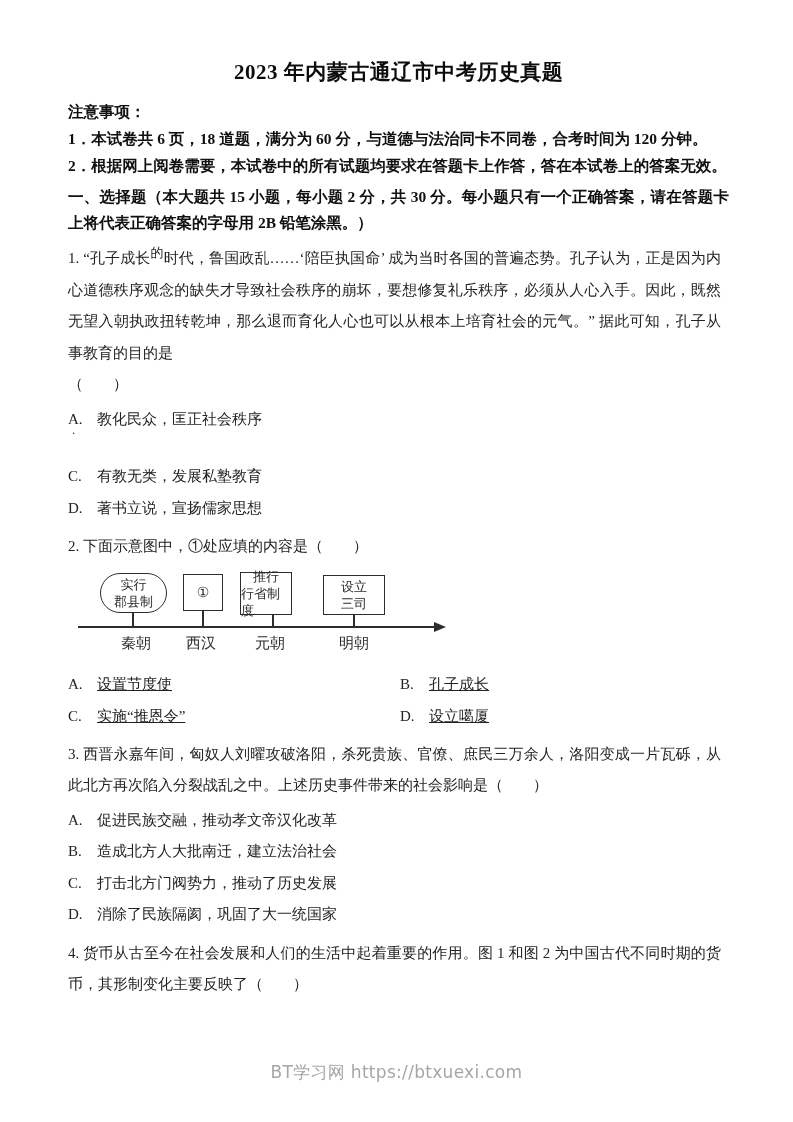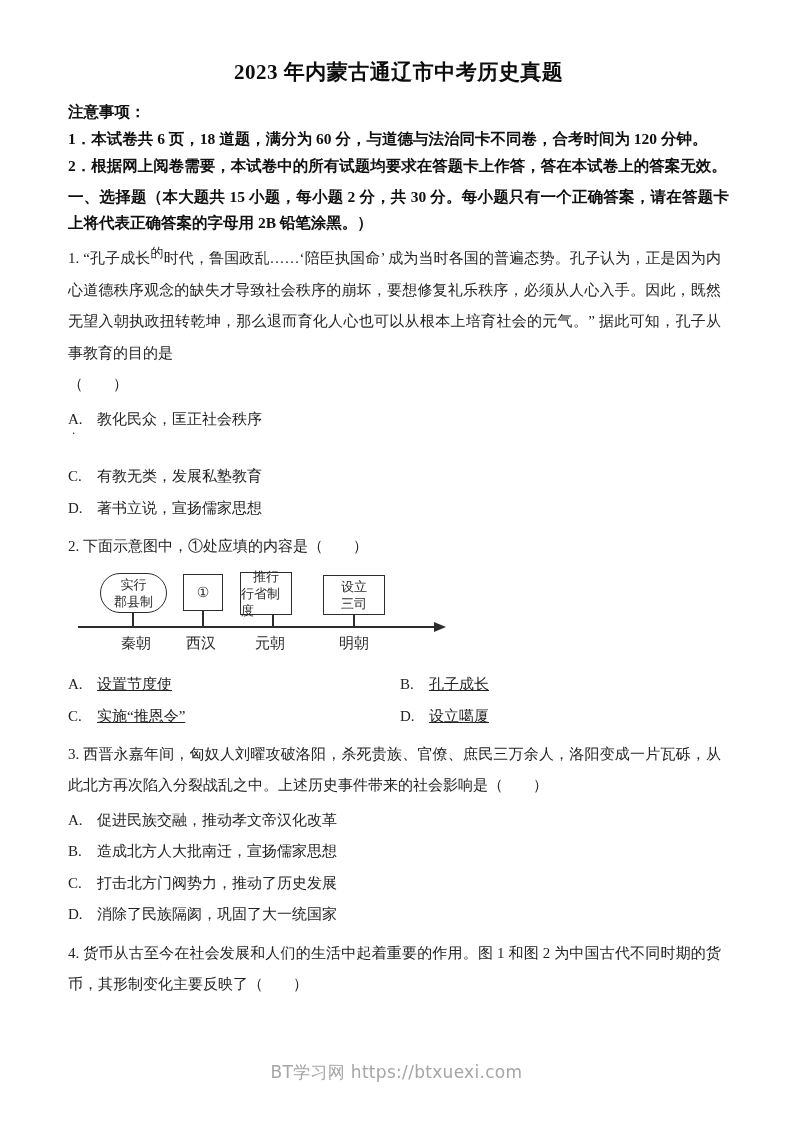--- a/index.html
+++ b/index.html
@@ -194,21 +194,21 @@
       <p class="opt"><span class="lbl">A.</span><span>设置节度使</span></p>
       <p class="opt"><span class="lbl">B.</span><span>孔子成长</span></p>
       <p class="opt"><span class="lbl">C.</span><span>实施“推恩令”</span></p>
       <p class="opt"><span class="lbl">D.</span><span>设立噶厦</span></p>
     </div>
 
     <p class="stem justify">3. 西晋永嘉年间，匈奴人刘曜攻破洛阳，杀死贵族、官僚、庶民三万余人，洛阳变成一片瓦砾，从此北方再次陷入分裂战乱之中。上述历史事件带来的社会影响是（　　）</p>
 
     <div class="options">
       <p class="opt"><span class="lbl">A.</span><span>促进民族交融，推动孝文帝汉化改革</span></p>
-      <p class="opt"><span class="lbl">B.</span><span>造成北方人大批南迁，宣扬儒家思想</span></p>
+      <p class="opt"><span class="lbl">B.</span><span>造成北方人大批南迁，建立法治社会</span></p>
       <p class="opt"><span class="lbl">C.</span><span>打击北方门阀势力，推动了历史发展</span></p>
       <p class="opt"><span class="lbl">D.</span><span>消除了民族隔阂，巩固了大一统国家</span></p>
     </div>
 
     <p class="stem justify">4. 货币从古至今在社会发展和人们的生活中起着重要的作用。图 1 和图 2 为中国古代不同时期的货币，其形制变化主要反映了（　　）</p>
 
   </div>
 
   <div class="footer">BT学习网 https://btxuexi.com</div>
 </div>

